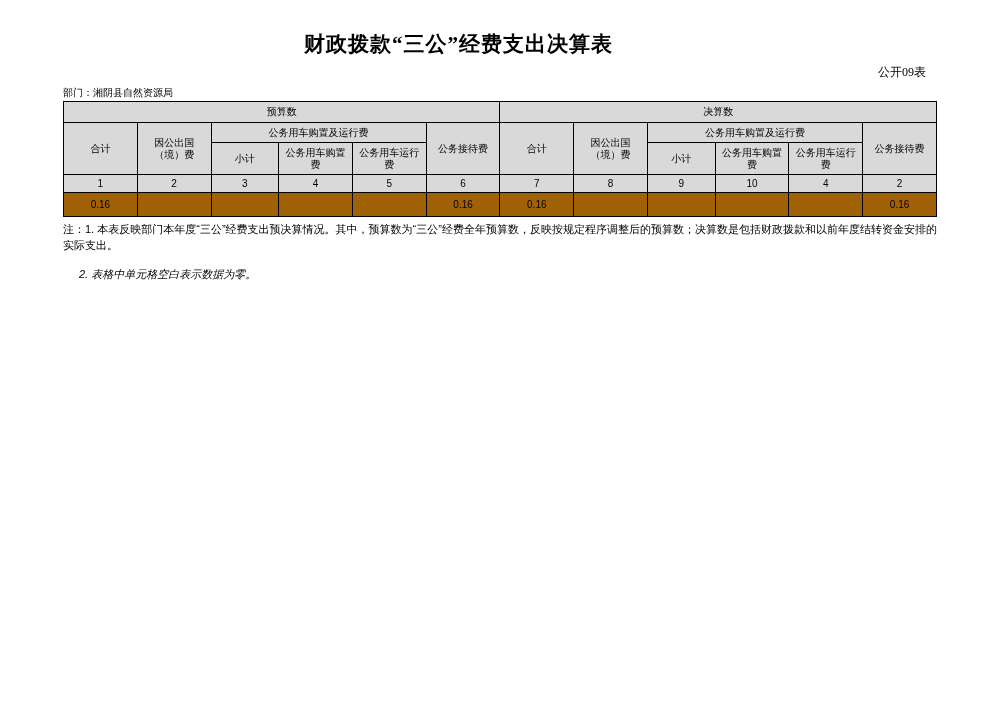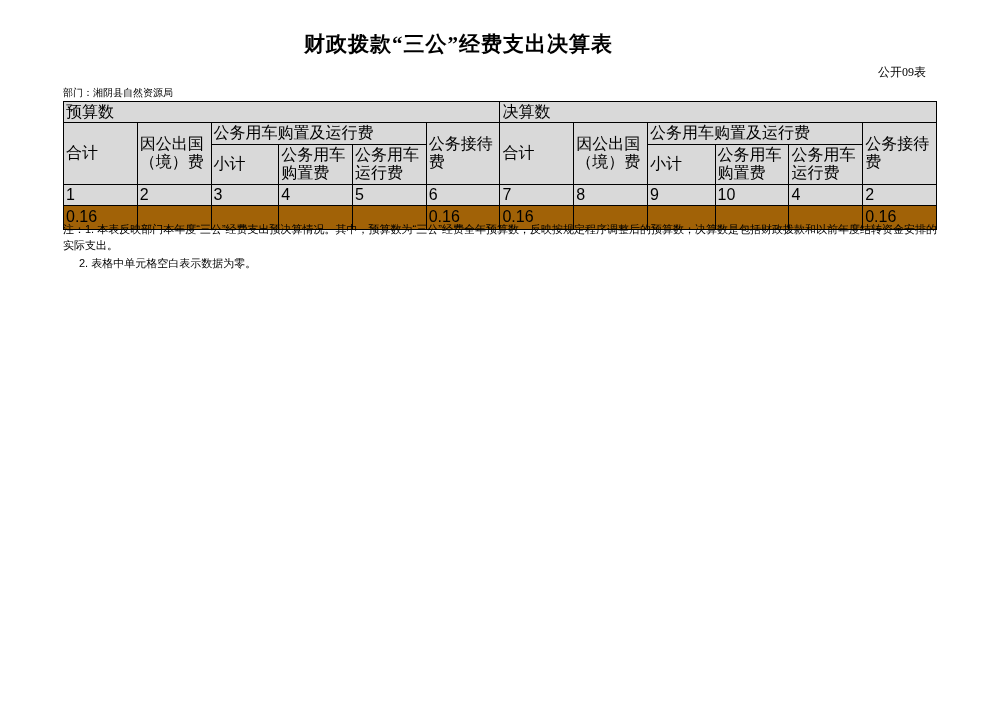--- a/index.html
+++ b/index.html
@@ -58,23 +58,23 @@
   table.main {
     position: absolute;
     left: 63px;
     top: 101px;
     width: 874px;
     border-collapse: collapse;
     table-layout: fixed;
   }
   table.main td {
     border: 1px solid #000000;
-    text-align: left;
+    text-align: center;
     vertical-align: middle;
-    font-size: 16px;
+    font-size: 10px;
     font-family: "Liberation Sans", sans-serif;
     padding: 1px 2px;
     line-height: 1.15;
   }
   td.hdr {
     background: #d9d9d9;
     font-weight: normal;
   }
   td.hdr-big {
     background: #d9d9d9;
@@ -98,22 +98,23 @@
     top: 222px;
     width: 874px;
     font-size: 11px;
     font-family: "Liberation Sans", sans-serif;
     line-height: 1.45;
   }
   .notes .n1 {
     text-indent: 0;
   }
   .notes .n2 {
-    margin-top: 2px;
+    margin-top: 13px;
     padding-left: 16px;
+    font-style: italic;
   }
   .cell-two-line {
     line-height: 1.1;
   }
 </style>
 </head>
 <body>
 
 <div class="page">
 

